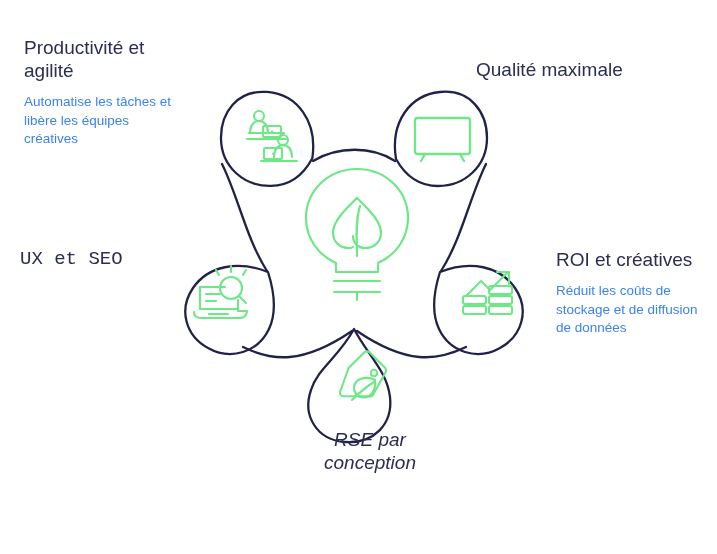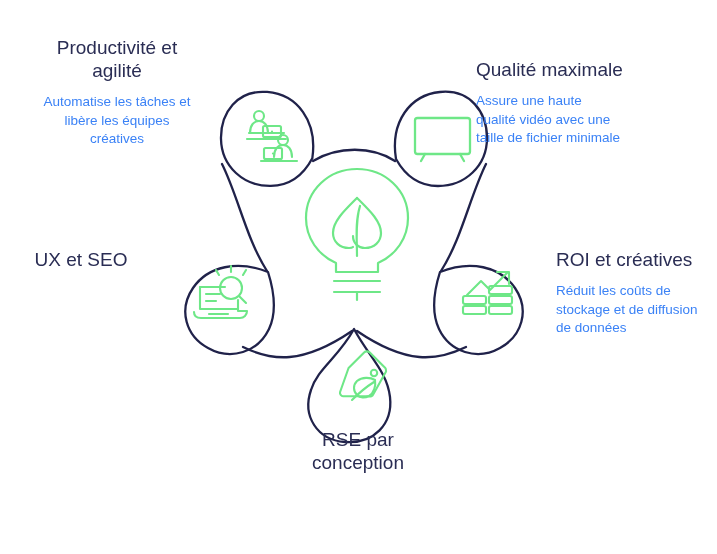--- a/index.html
+++ b/index.html
@@ -39,30 +39,30 @@
     white-space: pre-line;
   }
   .label-desc {
     font-size: 13.5px;
     line-height: 18.5px;
     font-weight: 400;
     color: #3b82f6;
     margin: 0;
     white-space: pre-line;
   }
-  .align-right { text-align: center; }
+  .align-right { text-align: left; }
   .align-left  { text-align: left; }
   .align-center{ text-align: center; }
 
   
   #block-productivity { left: 24px;  top: 36px;  width: 186px; }
   #block-quality      { left: 476px; top: 58px;  width: 200px; }
-  #block-ux           { left: 8px;   top: 248px; width: 146px; }
+  #block-ux           { left: 20px;   top: 248px; width: 146px; font-family: Liberation Mono, monospace; }
   #block-roi          { left: 556px; top: 248px; width: 160px; }
-  #block-rse          { left: 258px; top: 428px; width: 200px; }
+  #block-rse          { left: 270px; top: 428px; width: 200px; font-style: italic; }
 </style>
 </head>
 <body>
 
 <div id="stage">
 
   <svg class="diagram-svg" viewBox="0 0 717 554">
     <g fill="none" stroke="#20224a" stroke-width="2.3" stroke-linecap="round" stroke-linejoin="round">
 
       <path d="M 312,159
@@ -194,23 +194,20 @@
   <div class="label-block align-right" id="block-productivity">
     <div class="label-title">Productivité et
 agilité</div>
     <div class="label-desc">Automatise les tâches et
 libère les équipes
 créatives</div>
   </div>
 
   <div class="label-block align-left" id="block-quality">
     <div class="label-title">Qualité maximale</div>
-    <div class="label-desc">Assure une haute
-qualité vidéo avec une
-taille de fichier minimale</div>
   </div>
 
   <div class="label-block align-right" id="block-ux">
     <div class="label-title">UX et SEO</div>
   </div>
 
   <div class="label-block align-left" id="block-roi">
     <div class="label-title">ROI et créatives</div>
     <div class="label-desc">Réduit les coûts de
 stockage et de diffusion

